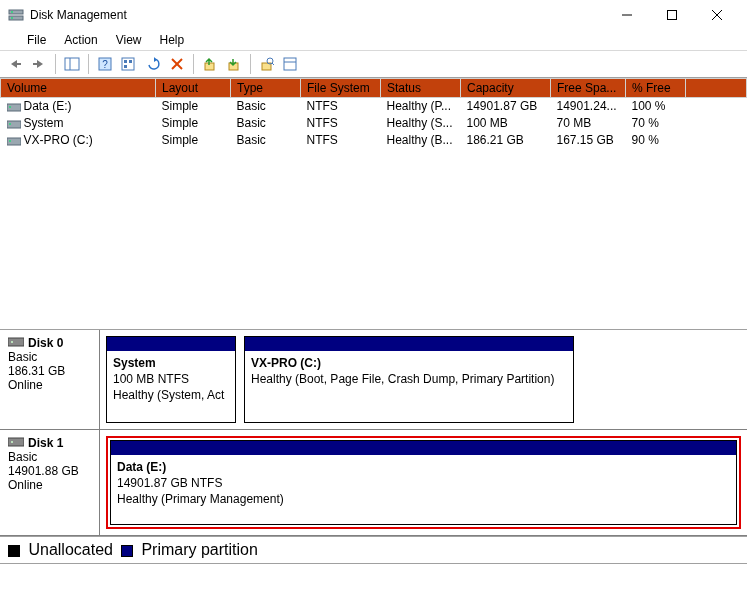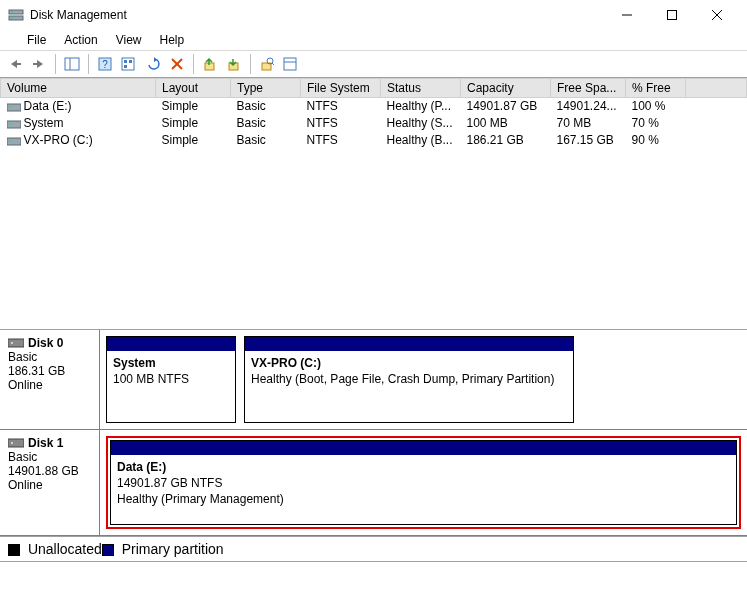--- a/index.html
+++ b/index.html
@@ -9,35 +9,35 @@
   .titlebar .title { flex:1; font-size:12px; }
   .win-controls { display:flex; }
   .win-btn { width:45px; height:30px; display:flex; align-items:center; justify-content:center; }
   .menubar { height:20px; display:flex; align-items:center; padding:0 19px; gap:2px; }
   .menubar .menu-item { padding:2px 8px; }
   .toolbar { height:28px; border-top:1px solid #d9d9d9; border-bottom:1px solid #a0a0a0; display:flex; align-items:center; padding:0 4px; gap:2px; background:#fff; }
   .tb-btn { width:22px; height:22px; display:flex; align-items:center; justify-content:center; }
   .tb-sep { width:1px; height:20px; background:#c0c0c0; margin:0 3px; }
   .volumes-pane { height:252px; border-bottom:1px solid #a0a0a0; overflow:hidden; }
   table.vol { width:100%; border-collapse:collapse; table-layout:fixed; }
-  table.vol th { text-align:left; font-weight:normal; background:#e5e5e5; border:1px solid #d0d0d0; padding:2px 6px; height:18px; overflow:hidden; white-space:nowrap; text-overflow:ellipsis; font-size:12px; }
+  table.vol th { text-align:left; font-weight:normal; background:#c2410c; border:1px solid #d0d0d0; padding:2px 6px; height:18px; overflow:hidden; white-space:nowrap; text-overflow:ellipsis; font-size:12px; }
   table.vol td { padding:1px 6px; white-space:nowrap; overflow:hidden; text-overflow:ellipsis; font-size:12px; height:17px; }
   .vol-icon { display:inline-block; width:14px; height:12px; vertical-align:middle; margin-right:3px; }
   .disks-pane { }
   .disk-row { display:flex; border-bottom:1px solid #808080; }
   .disk-label { width:100px; padding:6px 8px; border-right:1px solid #808080; }
-  .disk-label .name { font-weight:bold; display:flex; align-items:center; gap:4px; }
+  .disk-label .name { font-weight:bold; display:flex; gap:4px; }
   .disk-icon { display:inline-block; width:16px; height:12px; }
   .disk-parts { flex:1; padding:6px; display:flex; gap:8px; }
   .part-box { border:1px solid #000; min-height:85px; }
   .part-head { height:14px; background:#000080; }
   .part-body { padding:4px 6px; font-size:12px; line-height:1.35; }
   .part-body .pname { font-weight:bold; }
   .highlighted-wrap { flex:1; border:2px solid #e00000; padding:2px; }
-  .legend { border-top:1px solid #a0a0a0; padding:4px 8px; display:flex; align-items:center; gap:0; font-size:14px; }
+  .legend { border-top:1px solid #a0a0a0; padding:4px 8px; display:flex; align-items:center; gap:8px; font-size:16px; }
   .legend .swatch { width:12px; height:12px; border:1px solid #000; display:inline-block; margin-right:4px; vertical-align:middle; }
   .statusbar { border-top:1px solid #a0a0a0; height:18px; }
 </style>
 </head>
 <body>
 
 <div class="titlebar">
   <span class="app-icon">
     <svg viewBox="0 0 16 16">
         <rect x="1" y="3" width="14" height="4" fill="#9aa7b0" stroke="#5a6a78"></rect>
@@ -237,20 +237,21 @@
       <div>Basic</div>
       <div>186.31 GB</div>
       <div>Online</div>
     </div>
     <div class="disk-parts">
       <div class="part-box" style="width:130px">
         <div class="part-head"></div>
         <div class="part-body">
           <div class="pname">System</div>
           <div>100 MB NTFS</div>
+          <div>Healthy (System, Act</div>
         </div>
       </div>
       <div class="part-box" style="width:330px">
         <div class="part-head"></div>
         <div class="part-body">
           <div class="pname">VX-PRO  (C:)</div>
           <div>Healthy (Boot, Page File, Crash Dump, Primary Partition)</div>
         </div>
       </div>
     </div>

